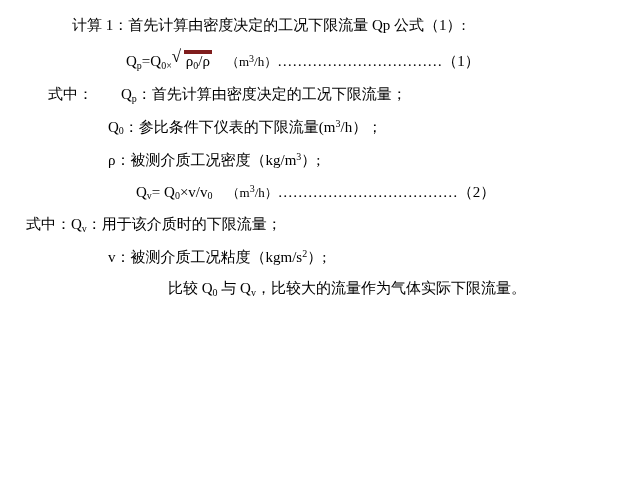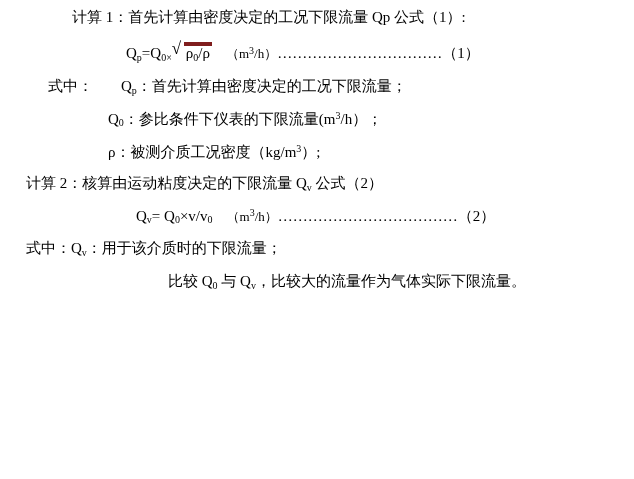--- a/index.html
+++ b/index.html
@@ -13,20 +13,21 @@
     font-family: "Liberation Serif", "DejaVu Serif", serif;
     color: #000000;
     overflow: hidden;
   }
   .page {
     position: relative;
     width: 634px;
     height: 391px;
     box-sizing: border-box;
     padding: 10px 18px 0 18px;
+    margin-top: 8px;
   }
   .line {
     font-size: 15px;
     line-height: 1.0;
     white-space: nowrap;
   }
   .blk {
     margin-bottom: 16px;
   }
   .ind-1 { padding-left: 54px; }
@@ -97,32 +98,32 @@
 
   <div class="line blk ind-5">
     <span>Q</span><sub>0</sub><span>：参比条件下仪表的下限流量(m</span><sup>3</sup><span>/h）；</span>
   </div>
 
 
   <div class="line blk ind-5">
     <span>ρ</span><span>：被测介质工况密度（kg/m</span><sup>3</sup><span>）;</span>
   </div>
 
-  <div class="line blk ind-4">
-    <span>计算 2：核算由运动粘度决定的下限流量 Q</span><sub>v</sub><span> 公式（2）</span>
-  </div>
 
   <div class="line blk ind-7 formula">
     <span>Q</span><sub>v</sub><span>= Q</span><sub>0</sub><span>×v/v</span><sub>0</sub><span class="sep"></span><span class="small-unit">（m</span><sup>3</sup><span class="small-unit">/h）</span><span class="dots">………………………………</span><span>（2）</span>
   </div>
 
   <div class="line blk ind-4">
     <span>式中：Q</span><sub>v</sub><span>：用于该介质时的下限流量；</span>
   </div>
 
 
 
+  <div class="line blk ind-5">
+    <span>v</span><span>：被测介质工况粘度（kgm/s</span><sup>2</sup><span>）;</span>
+  </div>
 
   <div class="line blk ind-6">
     <span>比较 Q</span><sub>0</sub><span> 与 Q</span><sub>v</sub><span>，比较大的流量作为气体实际下限流量。</span>
   </div>
 
 </div>
 
 </body></html>

